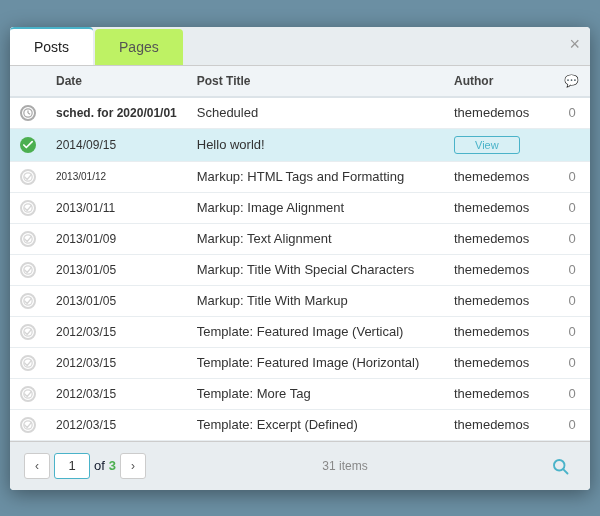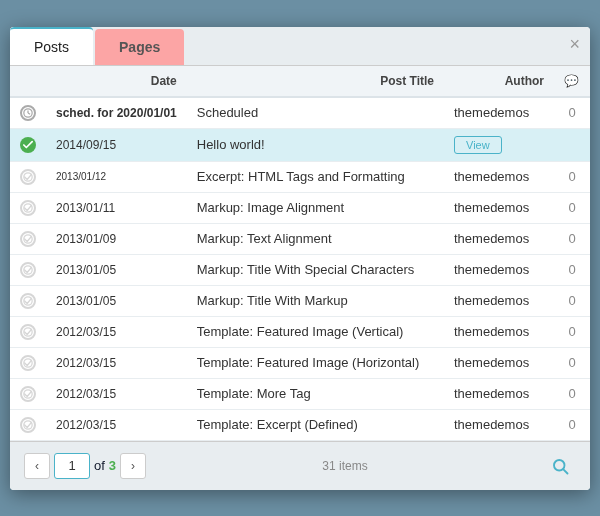--- a/index.html
+++ b/index.html
@@ -32,23 +32,22 @@
       padding: 0 40px 0 0;
       border-bottom: 1px solid #ccc;
       position: relative;
     }
     .tab {
       padding: 10px 24px;
       cursor: pointer;
       font-size: 14px;
       border-radius: 4px 4px 0 0;
       color: #555;
-      background: #fca5a5;
+      background: #bef264;
       margin-right: 2px;
-      font-weight: bold;
     }
     .tab.active {
       background: #fff;
       color: #222;
       font-weight: 500;
       border-top: 2px solid #4ab3c9;
     }
     .close-btn {
       position: absolute;
       right: 10px;
@@ -66,21 +65,21 @@
     table {
       width: 100%;
       border-collapse: collapse;
     }
     thead tr {
       background: #f0f4f7;
       border-bottom: 2px solid #dce3e8;
     }
     thead th {
       padding: 8px 10px;
-      text-align: right;
+      text-align: left;
       font-weight: 600;
       color: #444;
       font-size: 12px;
       white-space: nowrap;
     }
     thead th.icon-col {
       width: 36px;
       text-align: center;
     }
     thead th.date-col { width: 130px; }
@@ -115,21 +114,21 @@
       background: #4caf50;
       color: #fff;
     }
     .status-icon.draft {
       border: 2px solid #bbb;
       background: transparent;
       opacity: 0.6;
     }
     .view-btn {
       display: inline-block;
-      padding: 2px 11px;
+      padding: 2px 20px;
       border: 1px solid #4ab3c9;
       color: #4ab3c9;
       border-radius: 3px;
       font-size: 11px;
       cursor: pointer;
       background: transparent;
       white-space: nowrap;
     }
     .comment-count {
       text-align: center;
@@ -246,21 +245,21 @@
             <td class="comment-count"></td>
           </tr>
           <tr>
             <td style="text-align: center; padding-left: 10px;"><span class="status-icon draft">
                 <svg width="10" height="10" viewBox="0 0 12 12">
                   <circle cx="6" cy="6" r="5" stroke="#bbb" stroke-width="1.5" fill="none"></circle>
                   <polyline points="2,6 5,9 10,3" stroke="#bbb" stroke-width="1.5" fill="none" stroke-linecap="round" stroke-linejoin="round"></polyline>
                 </svg>
               </span></td>
             <td style="white-space: nowrap; font-size: 10px;">2013/01/12</td>
-            <td>Excerpt: HTML Tags and Formatting</td>
+            <td>Markup: HTML Tags and Formatting</td>
             <td>themedemos</td>
             <td class="comment-count">0</td>
           </tr>
           <tr>
             <td style="text-align: center; padding-left: 10px;"><span class="status-icon draft">
                 <svg width="10" height="10" viewBox="0 0 12 12">
                   <circle cx="6" cy="6" r="5" stroke="#bbb" stroke-width="1.5" fill="none"></circle>
                   <polyline points="2,6 5,9 10,3" stroke="#bbb" stroke-width="1.5" fill="none" stroke-linecap="round" stroke-linejoin="round"></polyline>
                 </svg>
               </span></td>

